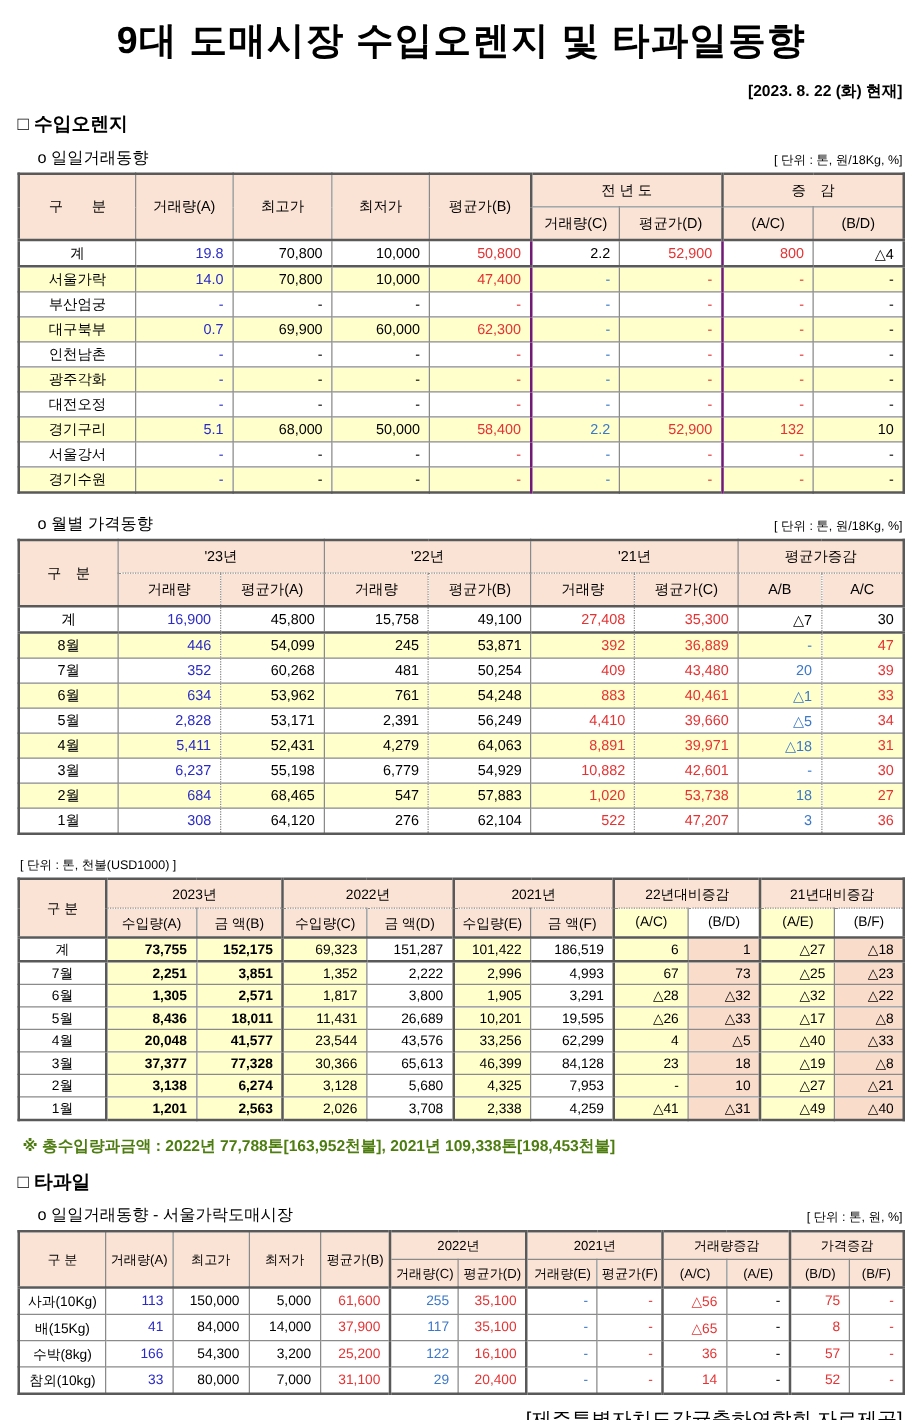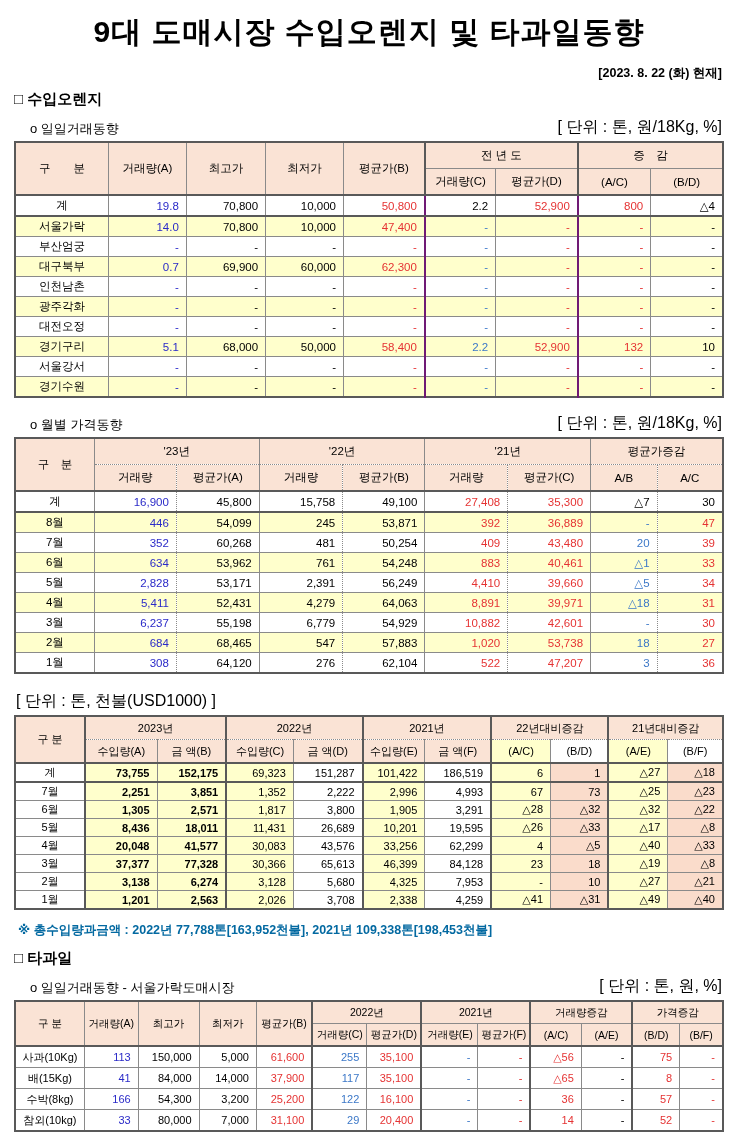--- a/index.html
+++ b/index.html
@@ -3,21 +3,21 @@
 <meta charset="utf-8">
 <style>
   html,body{margin:0;padding:0;background:#ffffff;width:738px;}
   body{font-family:"Liberation Sans","DejaVu Sans",sans-serif;color:#000;}
   .page{width:738px;height:1136px;box-sizing:border-box;padding:6px 14px 0 14px;overflow:hidden;}
   .title{text-align:center;font-size:30px;font-weight:800;letter-spacing:1px;margin:6px 0 12px 0;}
   .date-note{text-align:right;font-size:12.5px;font-weight:bold;margin:0 2px 8px 0;}
   .sec-heading{font-size:15px;font-weight:bold;margin:8px 0 2px 0;}
   .label-row{display:flex;justify-content:space-between;align-items:flex-end;margin:8px 2px 3px 2px;}
   .sub-label{font-size:13px;padding-left:14px;}
-  .unit{font-size:16px;}
+  .unit{font-size:10px;}
   table{border-collapse:collapse;width:100%;table-layout:fixed;border:2px solid #595959;background:#fff;}
   th,td{border:1px solid #8a8a8a;overflow:hidden;white-space:nowrap;}
   th{background:#FAE3D5;font-weight:normal;text-align:center;font-size:11.5px;padding:3px 1px;height:19px;box-sizing:content-box;}
   td{text-align:right;font-size:11.5px;padding:1px 7px 1px 2px;height:17px;}
   td.lab{text-align:center;padding:1px 2px;}
   thead{border-bottom:2px solid #595959;}
   tr.total td{border-bottom:2px solid #595959;}
   .b{color:#2A2AC8;} .lb{color:#3C78C8;} .r{color:#E53333;} .bd{font-weight:bold;}
   .bg-y{background:#FFFFCC;} .bg-p{background:#FADCCB;}
   th.hy{background:#FFFFCC;} th.hw{background:#ffffff;}
@@ -34,21 +34,21 @@
   
   #t3 td{font-size:11px;height:15px;}
   #t3 th{font-size:11px;height:16px;}
   #t3 tbody td:nth-child(even){border-left:2px solid #595959;}
   #t3 thead tr:nth-child(1) th{border-bottom:1px dotted #8a8a8a;}
   #t3 thead tr:nth-child(2) th{border-top:1px dotted #8a8a8a;}
   
   #t4 td{font-size:11px;height:18px;}
   #t4 th{font-size:10.5px;height:15px;}
   #t4 tbody td:nth-child(6), #t4 tbody td:nth-child(8), #t4 tbody td:nth-child(10), #t4 tbody td:nth-child(12){border-left:2px solid #595959;}
-  .note{color:#0369a1;font-weight:bold;font-size:12.5px;margin:12px 0 10px 4px;}
+  .note{color:#4d7c0f;font-weight:bold;font-size:12.5px;margin:12px 0 10px 4px;}
   .footer{text-align:right;font-size:16px;margin:10px 2px 0 0;}
 </style>
 </head>
 <body>
 
 <div class="page">
 
   <div class="title">9대 도매시장 수입오렌지 및 타과일동향</div>
   <div class="date-note">[2023. 8. 22 (화) 현재]</div>
 
@@ -428,21 +428,21 @@
           <td class="">19,595</td>
           <td class=" bg-y">△26</td>
           <td class=" bg-p">△33</td>
           <td class=" bg-y">△17</td>
           <td class=" bg-p">△8</td>
         </tr>
         <tr>
           <td class="lab">4월</td>
           <td class="bd bg-y">20,048</td>
           <td class="bd bg-y">41,577</td>
-          <td class=" bg-y">30,083</td>
+          <td class=" bg-y">23,544</td>
           <td class="">43,576</td>
           <td class=" bg-y">33,256</td>
           <td class="">62,299</td>
           <td class=" bg-y">4</td>
           <td class=" bg-p">△5</td>
           <td class=" bg-y">△40</td>
           <td class=" bg-p">△33</td>
         </tr>
         <tr>
           <td class="lab">3월</td>

